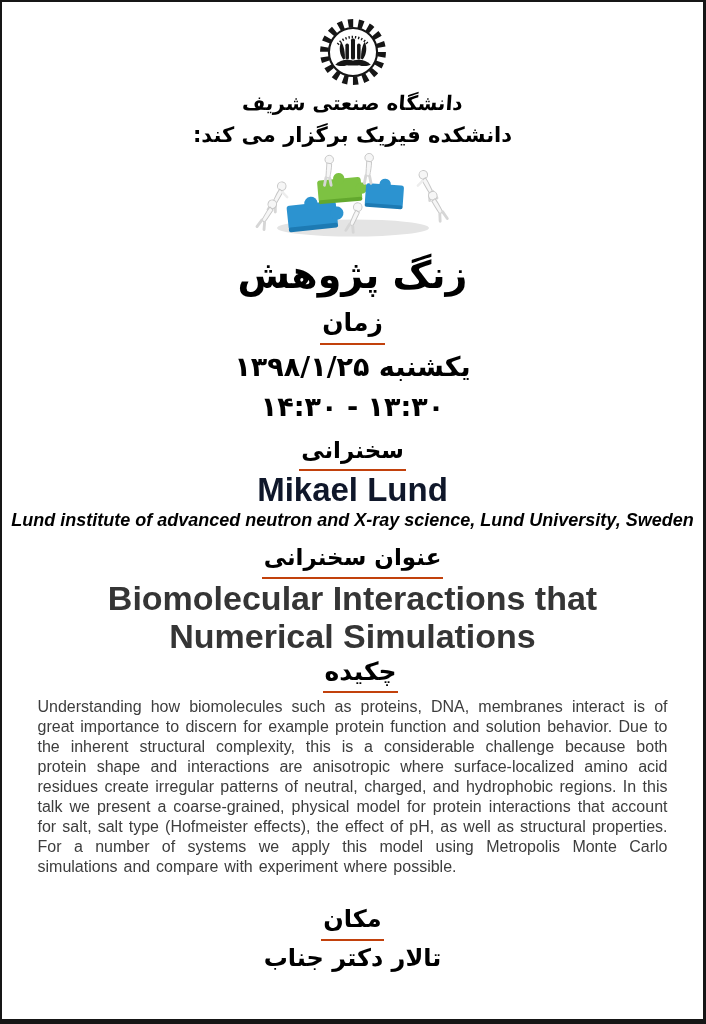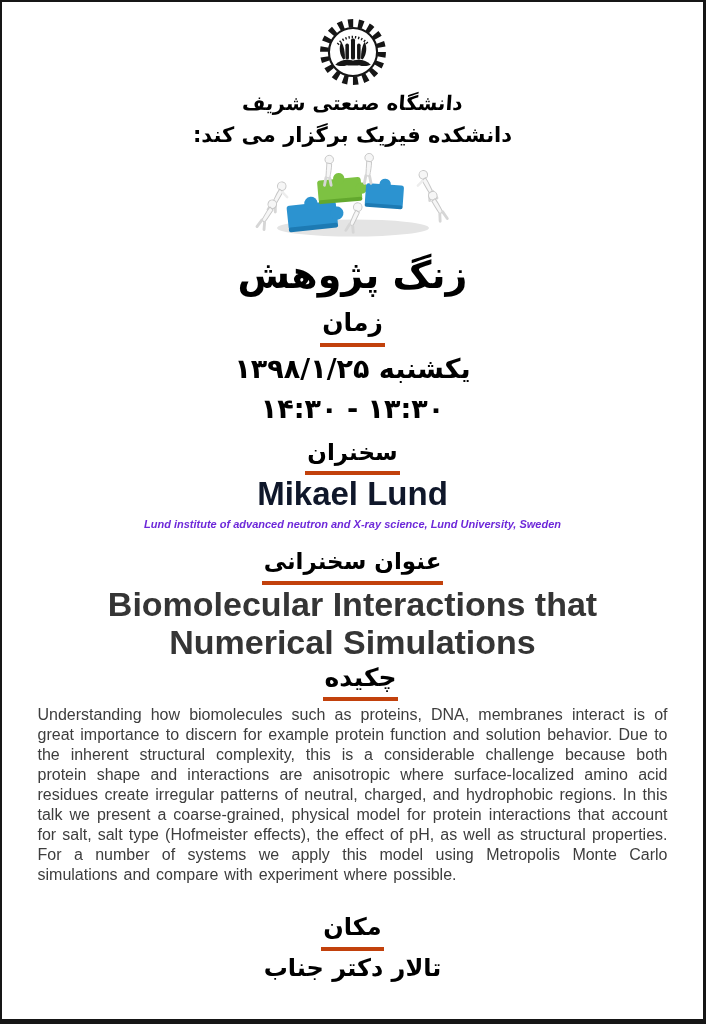--- a/index.html
+++ b/index.html
@@ -32,33 +32,33 @@
   .series-title{
     direction:rtl;
     font-size:38px;font-weight:bold;line-height:52px;margin-top:2px;
   }
   .fa-heading{
     direction:rtl;
     font-size:25px;font-weight:bold;line-height:36px;margin-top:4px;
   }
   .fa-heading .u, .u{
     display:inline-block;
-    border-bottom:4px solid #c2410c;
+    border-bottom:2px solid #c2410c;
     padding:0 2px 2px 2px;
   }
   .date-line{direction:rtl;font-size:27px;font-weight:bold;line-height:40px;margin-top:2px;}
   .time-line{direction:rtl;font-size:27px;font-weight:bold;line-height:40px;}
   .speaker-heading{direction:rtl;font-size:23px;font-weight:bold;line-height:34px;margin-top:6px;}
   .speaker-name{
     font-family:"Liberation Sans","DejaVu Sans",sans-serif;
     font-size:33px;font-weight:bold;line-height:38px;color:#0f172a;
   }
   .affiliation{
     font-family:"Liberation Sans","DejaVu Sans",sans-serif;
-    font-size:11px;font-weight:bold;font-style:italic;line-height:22px;color:#6d28d9;
+    font-size:18px;font-weight:bold;font-style:italic;line-height:22px;color:#000000;
   }
   .title-heading{direction:rtl;font-size:23px;font-weight:bold;line-height:36px;margin-top:8px;}
   .talk-title{
     font-family:"Liberation Sans","DejaVu Sans",sans-serif;
     font-size:34px;font-weight:bold;line-height:38px;color:#353535;
   }
   .abstract-heading{direction:rtl;font-size:25px;font-weight:bold;line-height:34px;margin-top:0;margin-left:16px;}
   .abstract{
     font-family:"Liberation Sans","DejaVu Sans",sans-serif;
     width:630px;margin:4px auto 0 auto;
@@ -164,21 +164,21 @@
 
   <div class="fa-heading">
     <span class="u">زمان</span>
   </div>
 
   <div class="date-line">یکشنبه ۱۳۹۸/۱/۲۵</div>
 
   <div class="time-line">۱۳:۳۰ - ۱۴:۳۰</div>
 
   <div class="speaker-heading">
-    <span class="u">سخنران</span>
+    <span class="u">سخنرانی</span>
   </div>
 
   <div class="speaker-name">Mikael Lund</div>
 
   <div class="affiliation">Lund institute of advanced neutron and X-ray science, Lund University, Sweden</div>
 
   <div class="title-heading">
     <span class="u">عنوان سخنرانی</span>
   </div>
 

